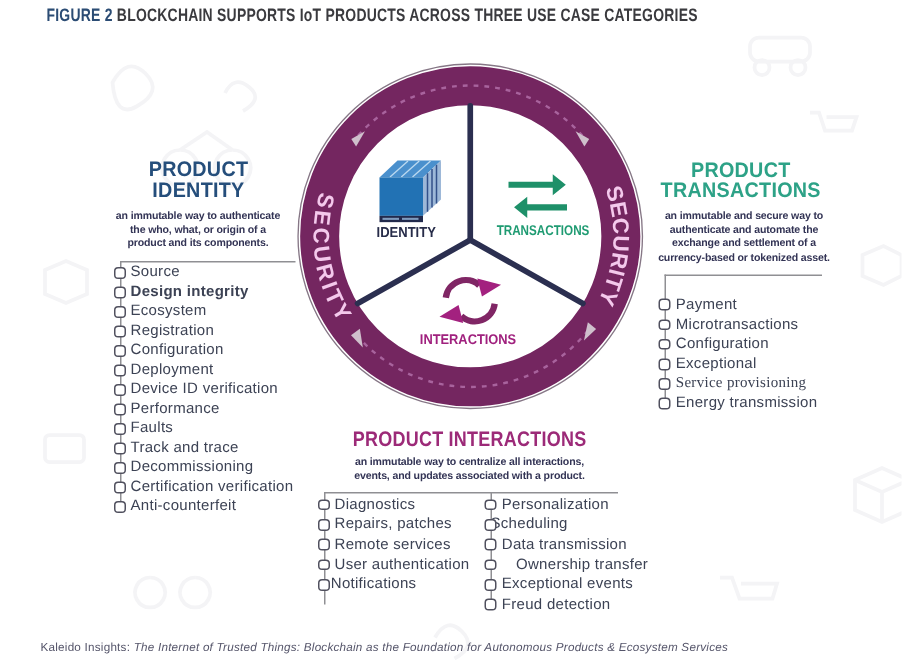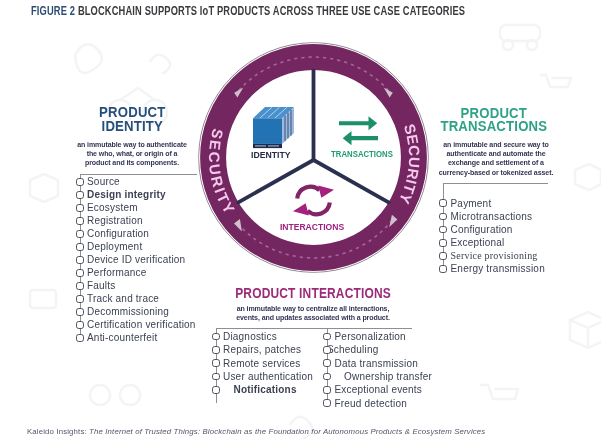--- a/index.html
+++ b/index.html
@@ -226,21 +226,21 @@
   <li style="height:13.3px;line-height:13.3px;">
       <span class="b" style="left:-3.8px;"></span>
       <span style="margin-left:7.5px;">Remote services</span>
     </li>
   <li style="height:13.3px;line-height:13.3px;">
       <span class="b" style="left:-3.8px;"></span>
       <span style="margin-left:7.5px;">User authentication</span>
     </li>
   <li style="height:13.3px;line-height:13.3px;">
       <span class="b" style="left:-3.8px;"></span>
-      <span style="margin-left:18px;font-weight:bold;">Notifications</span>
+      <span style="margin-left:5px;">Notifications</span>
     </li>
 </ul>
 <ul class="tl abs" style="left:327px;top:330.1px;">
   <li style="height:13.3px;line-height:13.3px;">
       <span class="b" style="left:-3.8px;"></span>
       <span style="margin-left:7.5px;">Personalization</span>
     </li>
   <li style="height:13.3px;line-height:13.3px;">
       <span class="b" style="left:-3.8px;"></span>
       <span style="margin-left:0;">Scheduling</span>

